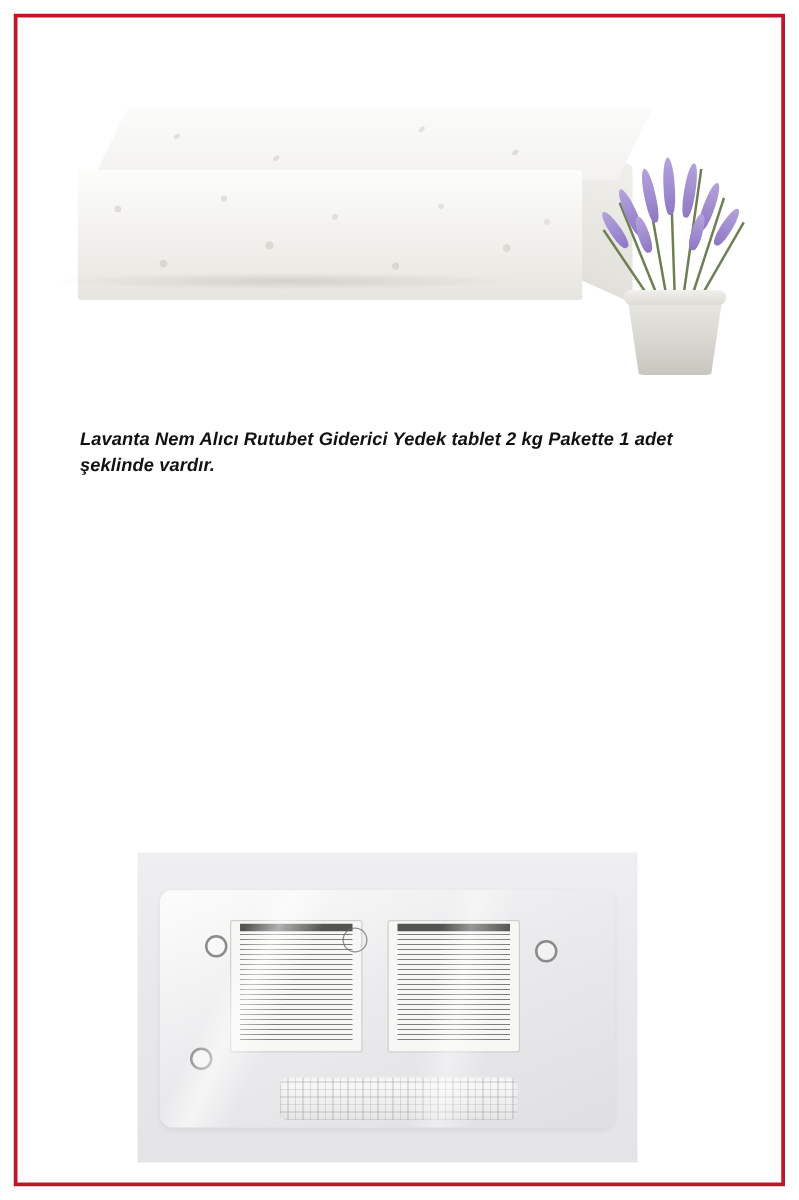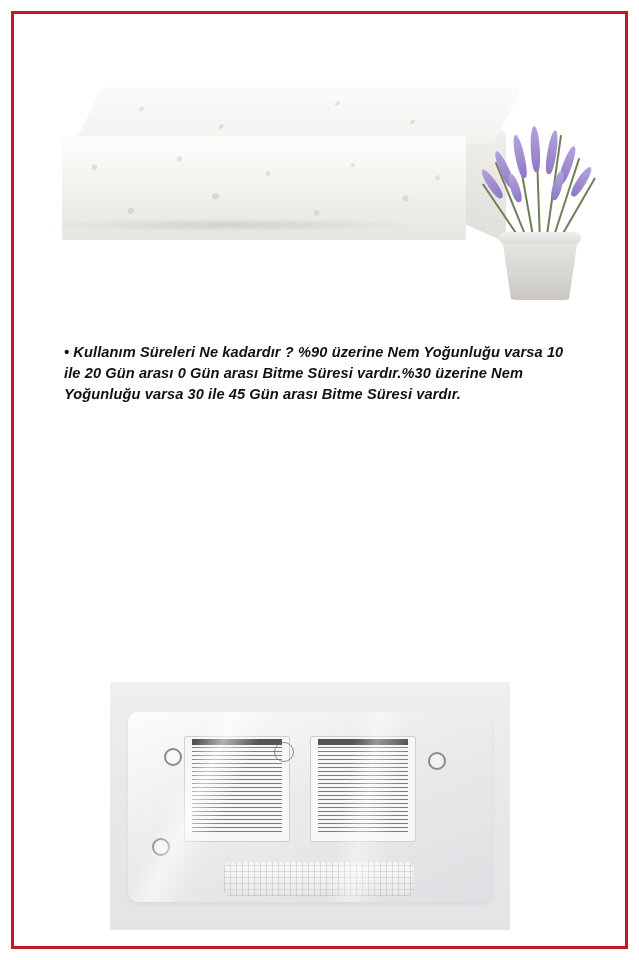--- a/index.html
+++ b/index.html
@@ -307,21 +307,21 @@
         <div class="bud" style="left:93px;top:42px;height:34px;transform:rotate(32deg);"></div>
         <div class="bud" style="left:40px;top:52px;height:30px;transform:rotate(-18deg);"></div>
         <div class="bud" style="left:74px;top:50px;height:30px;transform:rotate(16deg);"></div>
 
         <div class="pot"></div>
         <div class="pot-rim"></div>
       </div>
     </div>
 
     <div class="text-block">
-      <p class="para last">• Kullanım Süreleri Ne kadardır ?  %90  üzerine Nem Yoğunluğu varsa 10 ile 20 Gün arası  0 Gün arası Bitme Süresi vardır.%30 üzerine Nem Yoğunluğu varsa 30 ile 45 Gün arası Bitme Süresi vardır.</p>
+      <p class="para">Lavanta Nem Alıcı Rutubet Giderici Yedek tablet 2 kg Pakette 1 adet şeklinde vardır.</p>
     </div>
 
     <div class="photo">
       <div class="bag">
         <div class="label-card l1">
           <div class="label-title"></div>
           <div class="label-lines"></div>
         </div>
         <div class="label-card l2">
           <div class="label-title"></div>

